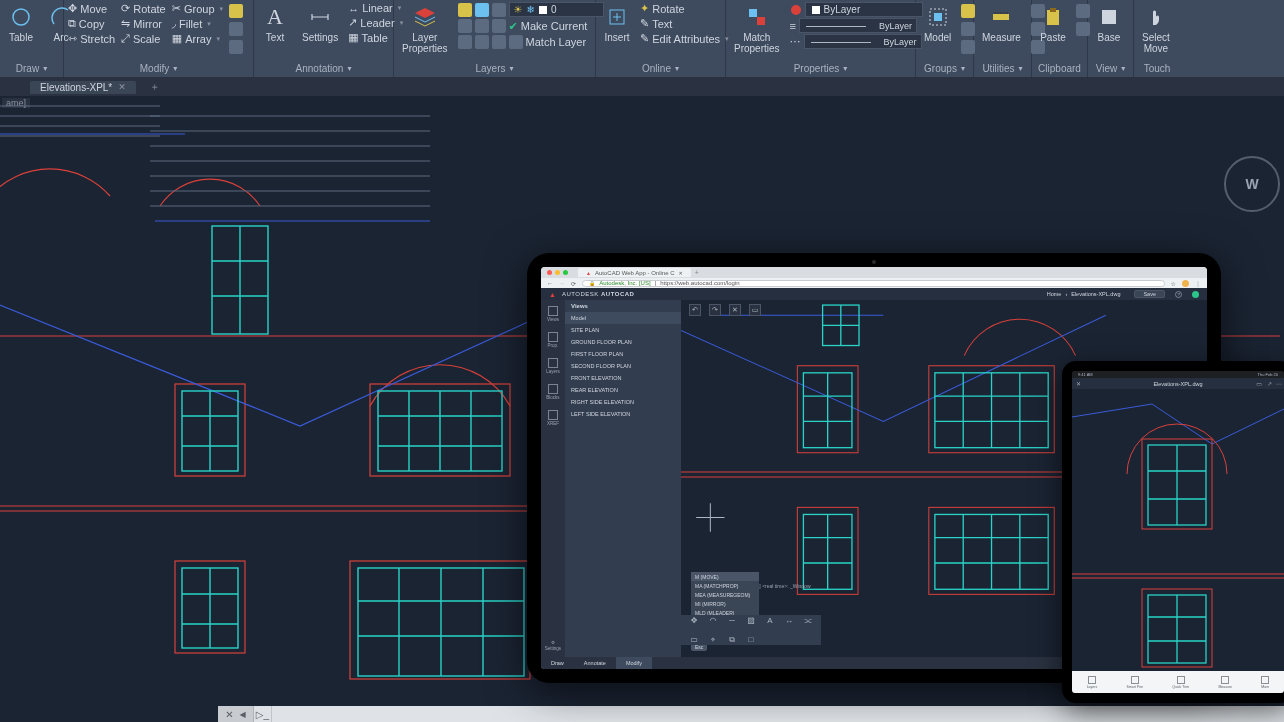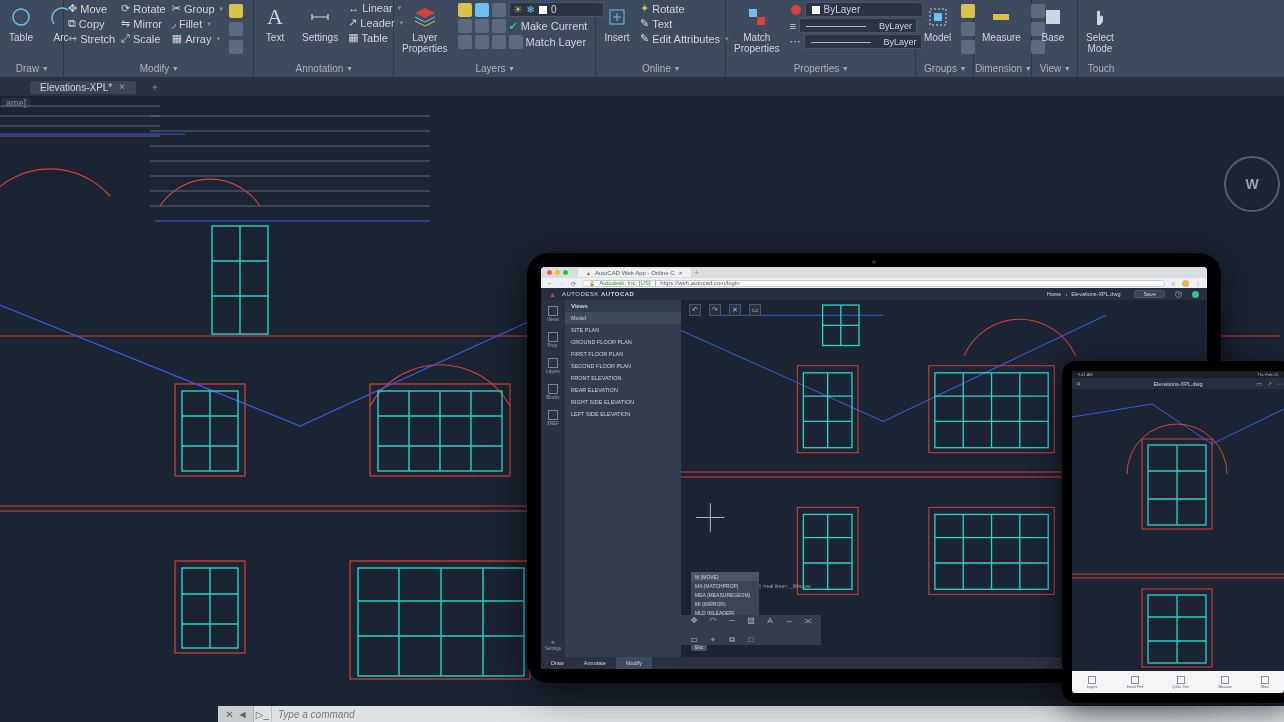--- a/index.html
+++ b/index.html
@@ -387,25 +387,45 @@
           </span>
         <span class="label">Measure</span>
       </div>
       <div class="col" style="gap:4px;padding-top:2px">
         <span class="sq"></span>
         <span class="sq"></span>
         <span class="sq"></span>
       </div>
     </div>
     <div class="panel-title">
-        <span>Dimension</span>
-        <span class="drop">▾</span>
-      </div>
-  </div>
-
+        <span>Utilities</span>
+        <span class="drop">▾</span>
+      </div>
+  </div>
+
+  <div class="panel" style="width:56px">
+    <div class="panel-body">
+      <div class="big-btn">
+        <span class="icon">
+            <svg width="22" height="22">
+              <rect x="5" y="4" width="12" height="15" fill="#d9c24a"></rect>
+              <rect x="8" y="2" width="6" height="4" fill="#8a6a1a"></rect>
+            </svg>
+          </span>
+        <span class="label">Paste</span>
+      </div>
+      <div class="col" style="gap:4px;padding-top:2px">
+        <span class="sq"></span>
+        <span class="sq"></span>
+      </div>
+    </div>
+    <div class="panel-title">
+        <span>Clipboard</span>
+      </div>
+  </div>
 
   <div class="panel" style="width:46px">
     <div class="panel-body">
       <div class="big-btn">
         <span class="icon">
             <svg width="22" height="22">
               <rect x="4" y="4" width="14" height="14" fill="#cfd5df"></rect>
             </svg>
           </span>
         <span class="label">Base</span>
@@ -419,21 +439,21 @@
 
   <div class="panel" style="width:46px;border-right:none">
     <div class="panel-body">
       <div class="big-btn">
         <span class="icon">
             <svg width="22" height="22">
               <path d="M8 14V6a1.5 1.5 0 013 0v5a1.5 1.5 0 013 0v3a5 5 0 01-6 5z" fill="#cfd5df"></path>
             </svg>
           </span>
         <span class="label" style="white-space:pre">Select
-Mode</span>
+Move</span>
       </div>
     </div>
     <div class="panel-title">
         <span>Touch</span>
       </div>
   </div>
 </div>
 
 <div class="doc-tabs">
   <div class="doc-tab">
@@ -484,21 +504,20 @@
         <path d="M210 472v80M182 498h56M182 528h56"></path>
       <rect x="358" y="472" width="166" height="108"></rect>
         <path d="M441 472v108M358 505h166M358 540h166M399 472v108M483 472v108"></path>
     </g>
   </svg>
 </div>
 
 <div class="cmdbar">
   <div class="ctrl">✕ <span style="font-size:8px">◀</span></div>
   <div class="cmdicon">▷_</div>
-  <input placeholder="Type a command" style="">
 </div>
 
 <div class="laptop">
   <div class="laptop-cam"></div>
   <div class="laptop-inner">
     <div class="browser-tabs">
       <div class="dots">
           <span class="dot r"></span>
           <span class="dot y"></span>
           <span class="dot g"></span>

